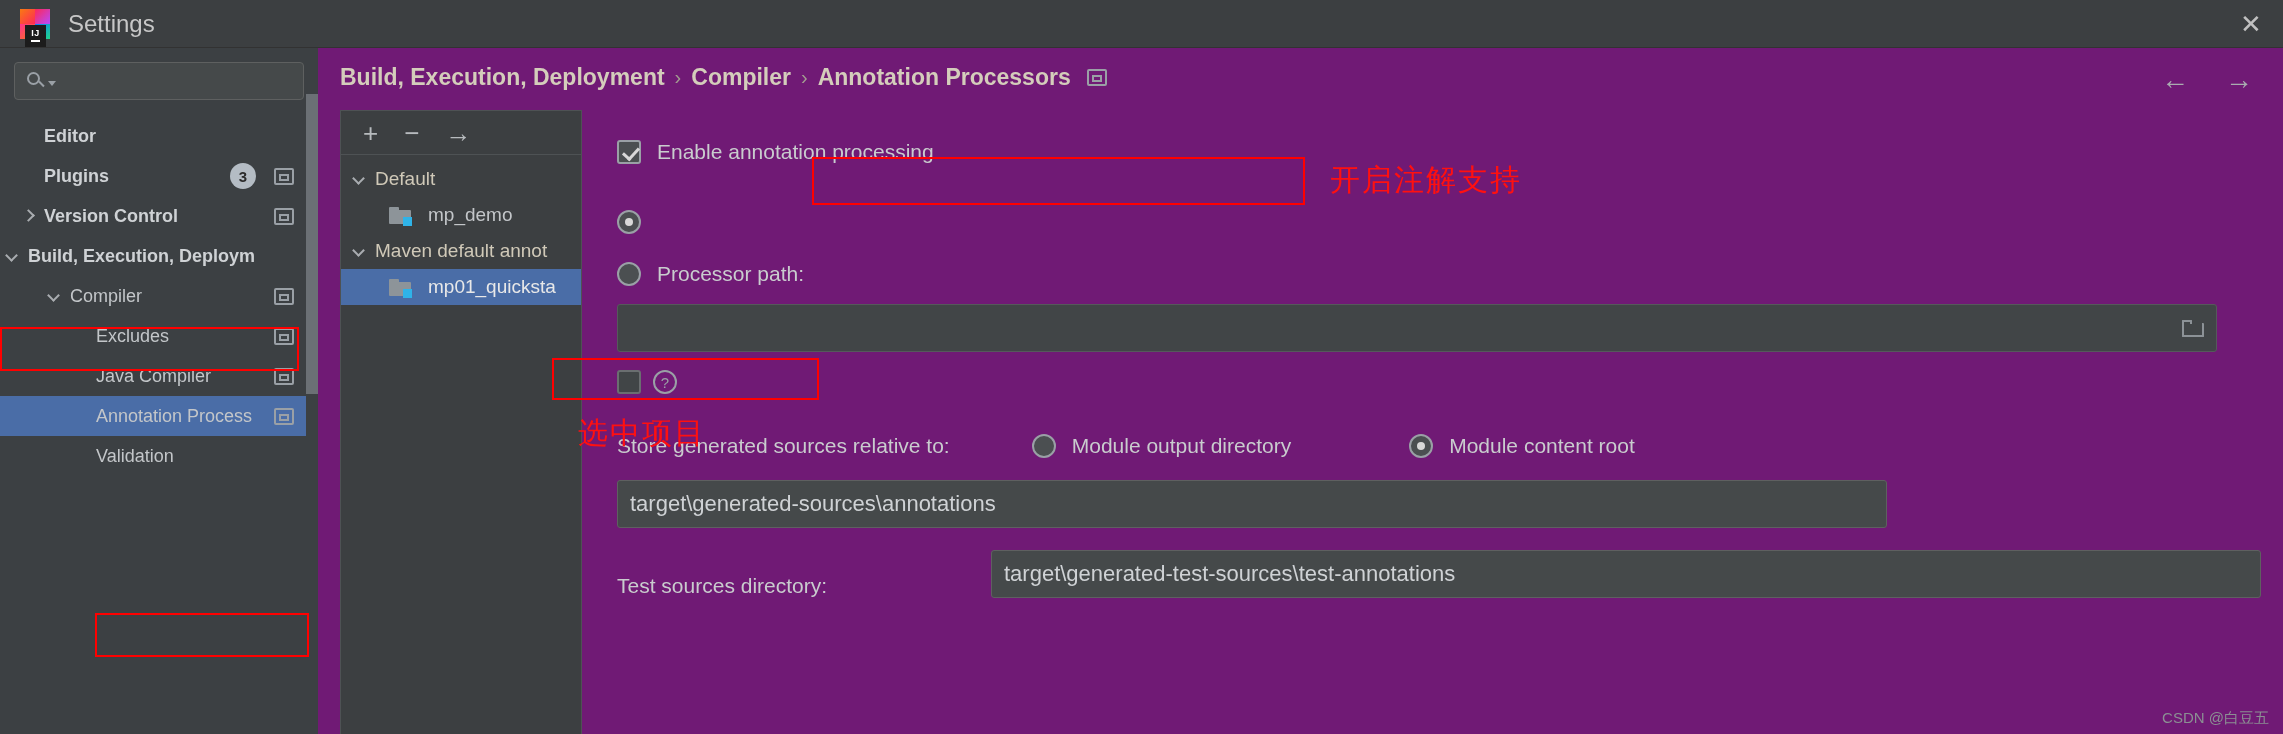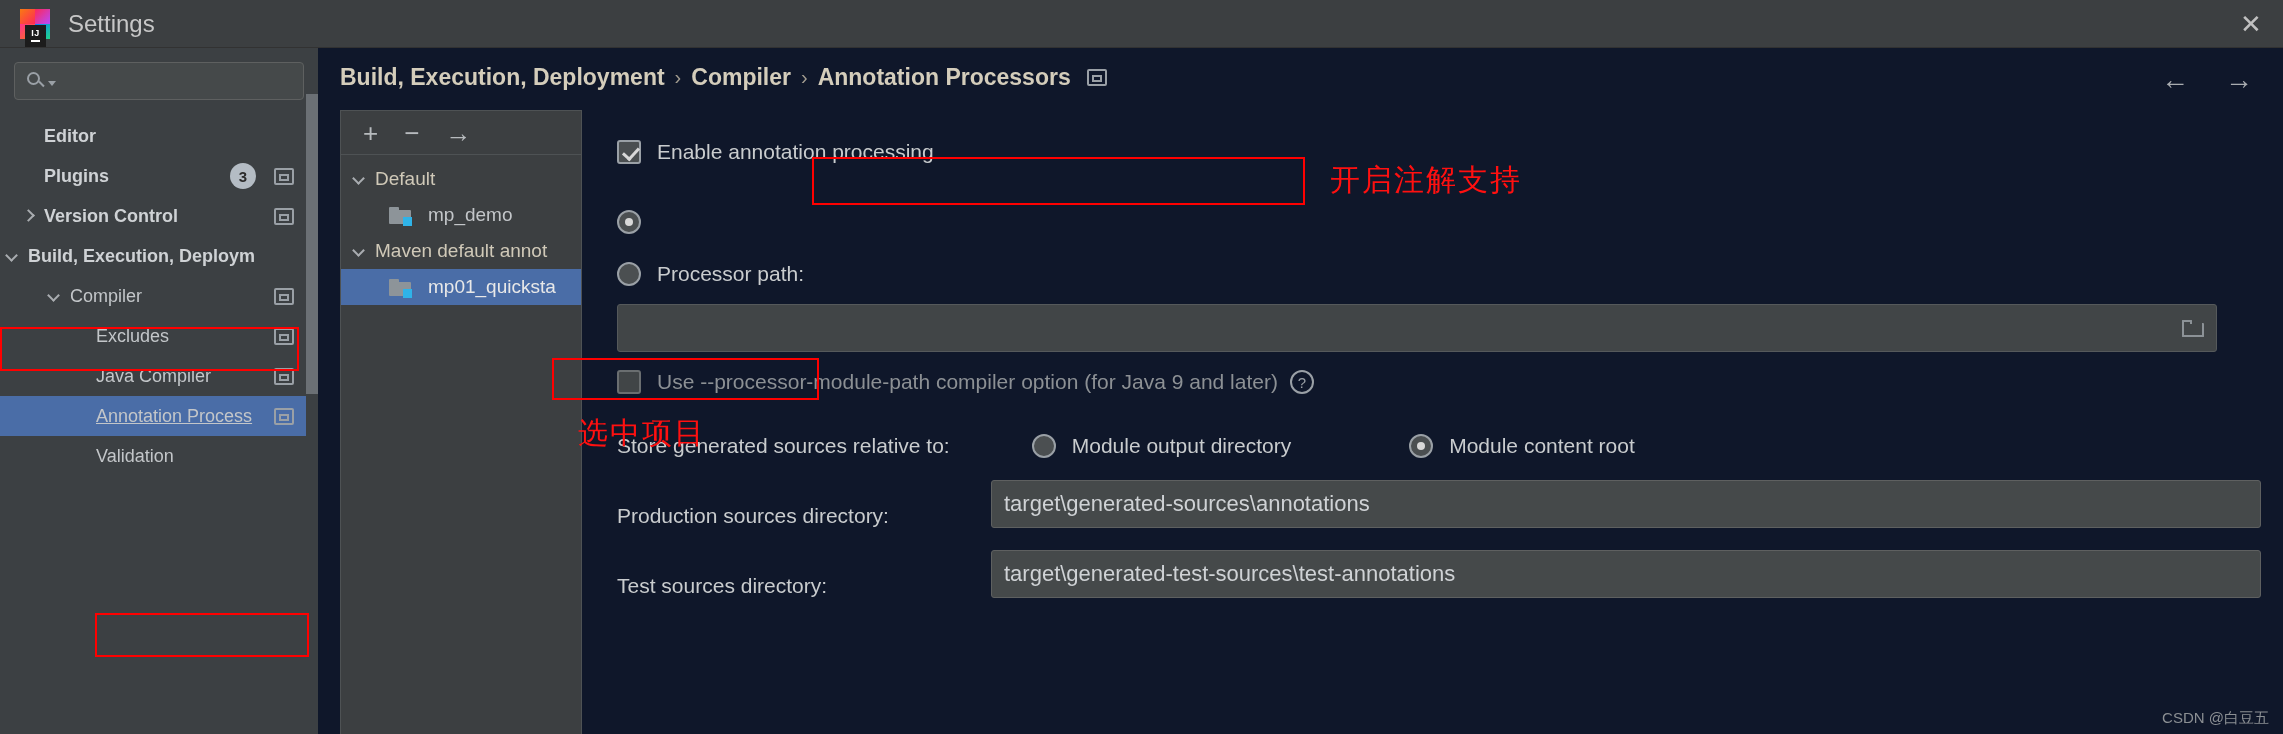--- a/index.html
+++ b/index.html
@@ -65,21 +65,21 @@
     flex:1; background:transparent; border:none; outline:none;
     color:#bbb; font-size:15px; padding-left:8px; font-family:"Liberation Sans",sans-serif;
   }
 
   .tree { margin-top:16px; position:relative; }
   .node {
     display:flex; align-items:center; height:40px; position:relative;
     font-size:18px; cursor:pointer; color:#c3c6c9;
   }
   .node.bold { font-weight:bold; color:#cfd2d5; }
-  .node.selected { background:#4a6da7;text-decoration:underline; }
+  .node.selected { background:#4a6da7; }
   .arrow {
     width:16px; height:16px; position:relative; flex:none;
   }
   .arrow.right::before {
     content:""; position:absolute; left:4px; top:3px;
     width:7px; height:7px; border-right:2px solid #a9acb0; border-top:2px solid #a9acb0;
     transform:rotate(45deg);
   }
   .arrow.down::before {
     content:""; position:absolute; left:3px; top:3px;
@@ -106,21 +106,21 @@
     position:absolute; right:0; top:0; width:12px; height:686px; background:#3c4043;
   }
   .sb-thumb {
     position:absolute; right:0; top:46px; width:12px; height:300px;
     background:#6b7075; border-radius:0;
   }
 
   
   .content {
     position:absolute; left:318px; top:48px; width:1965px; height:686px;
-    background:#0f172a;
+    background:#701a75;
   }
   .breadcrumb {
     position:absolute; left:22px; top:16px; display:flex; align-items:center;
     font-size:23px; font-weight:bold; color:#d0c9b8;
   }
   .crumb { color:#d4cdbb; }
   .crumb-sep { margin:0 10px; color:#a39d90; font-weight:normal; font-size:20px; }
   .crumb-icon {
     margin-left:16px; width:20px; height:17px; border:2px solid #9aa0a6;
     border-radius:2px; position:relative;
@@ -388,38 +388,36 @@
           <span></span>
           <span class="browse-icon">
               <span class="b"></span>
               <span class="t"></span>
             </span>
         </div>
       </div>
 
       <div class="cb-row" style="margin-top:18px;">
         <div class="checkbox disabled"></div>
-        <div class="cb-label dim">Use --processor-module-path compiler option (for Java 9 and later)</div>
         <span class="help-icon">?</span>
       </div>
 
       <div class="row" style="margin-top:20px; padding-left:14px;">
         <div class="label-txt">Store generated sources relative to:</div>
         <div style="display:flex; align-items:center; margin-left:38px;">
           <div class="radio"></div>
           <div class="radio-label">Module output directory</div>
         </div>
         <div style="display:flex; align-items:center; margin-left:74px;">
           <div class="radio on"></div>
           <div class="radio-label">Module content root</div>
         </div>
       </div>
 
       <div class="row" style="margin-top:22px; padding-left:14px;">
-        <div class="label-txt" style="width:330px;">Production sources directory:</div>
         <div class="field" style="flex:1; max-width:1270px;">
           <span>target\generated-sources\annotations</span>
         </div>
       </div>
 
       <div class="row" style="margin-top:22px; padding-left:14px;">
         <div class="label-txt" style="width:330px;">Test sources directory:</div>
         <div class="field" style="flex:1; max-width:1270px;">
           <span>target\generated-test-sources\test-annotations</span>
         </div>

